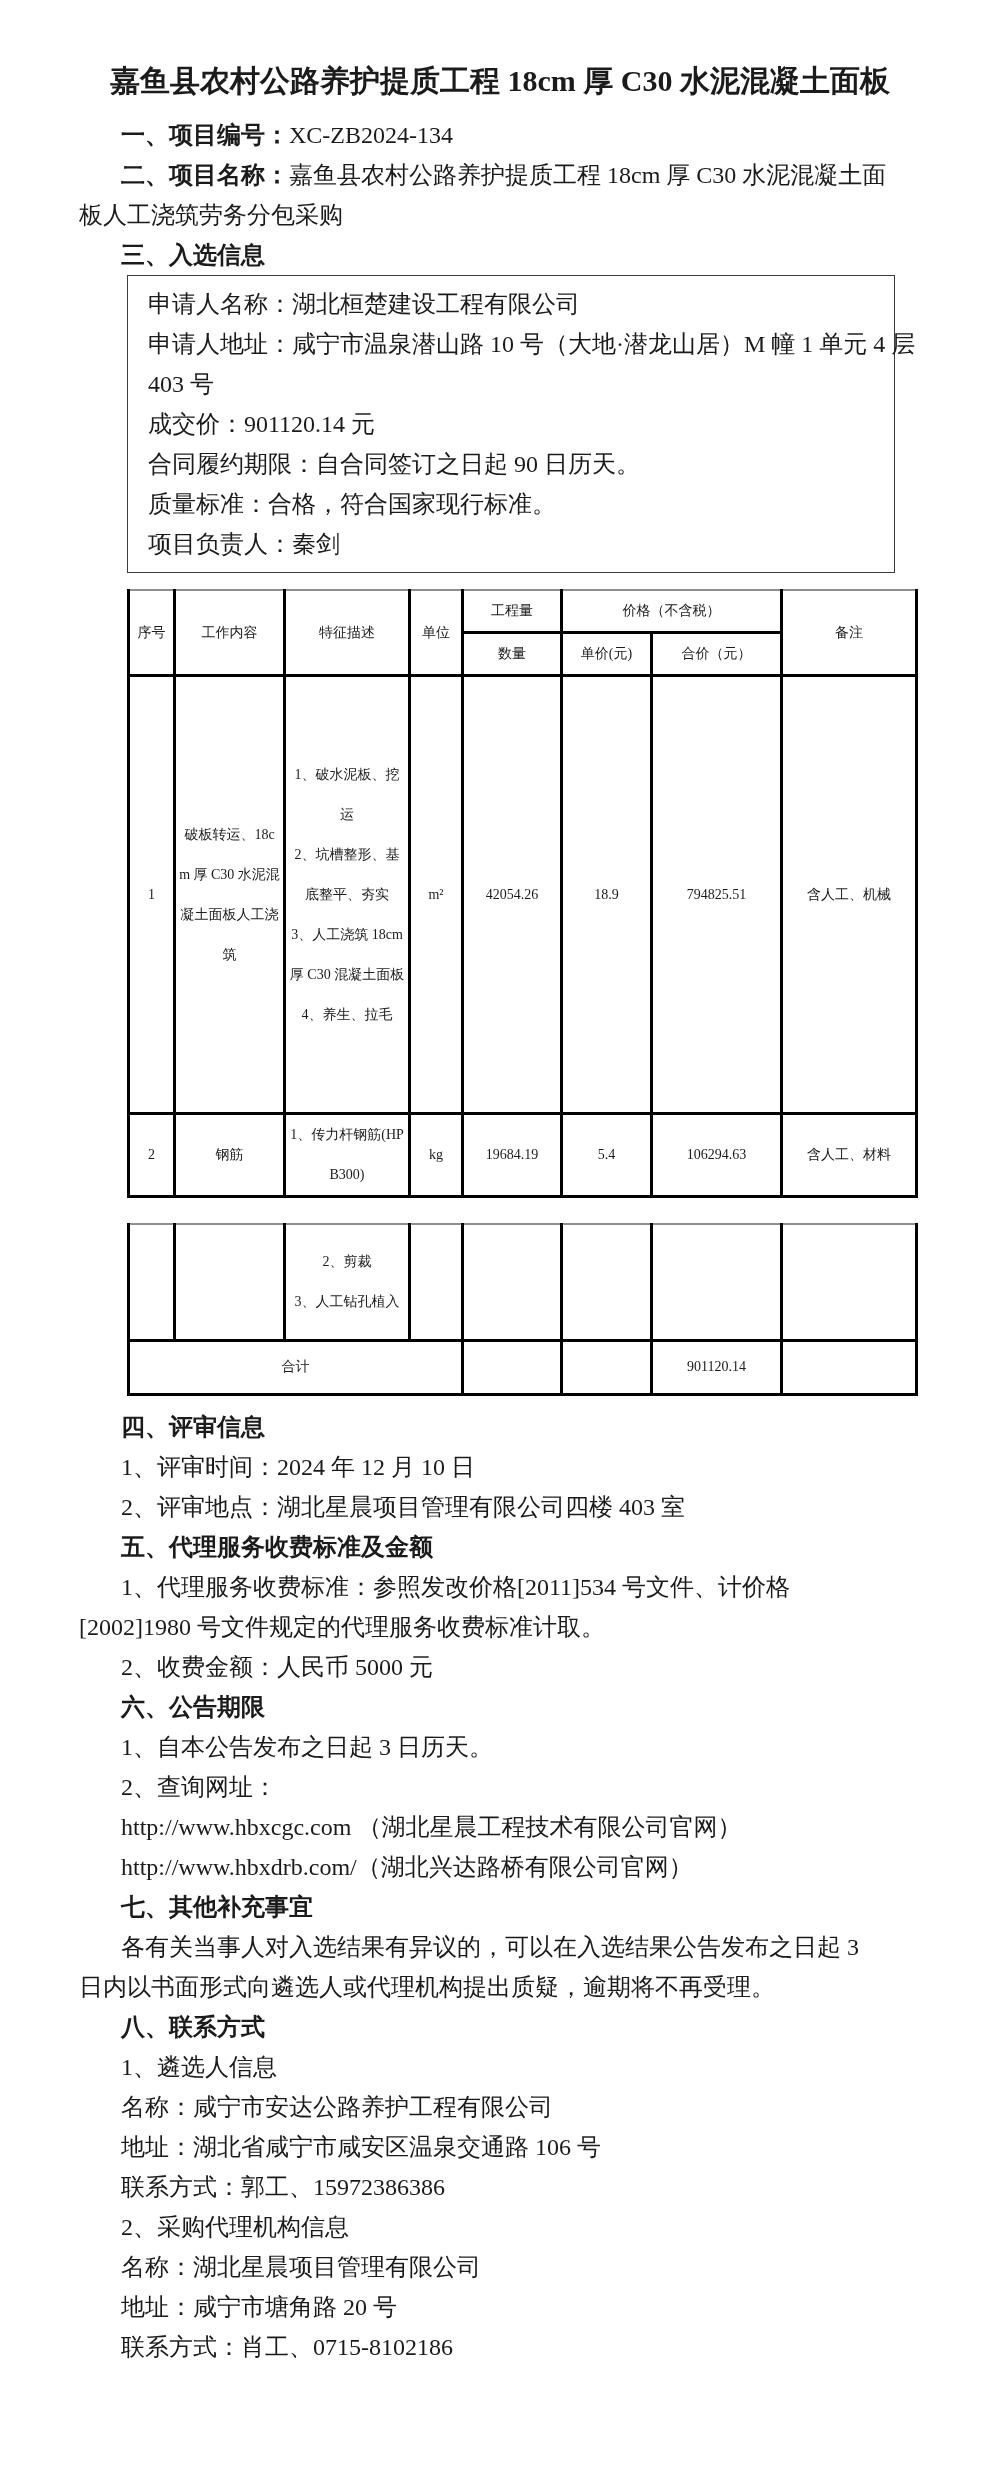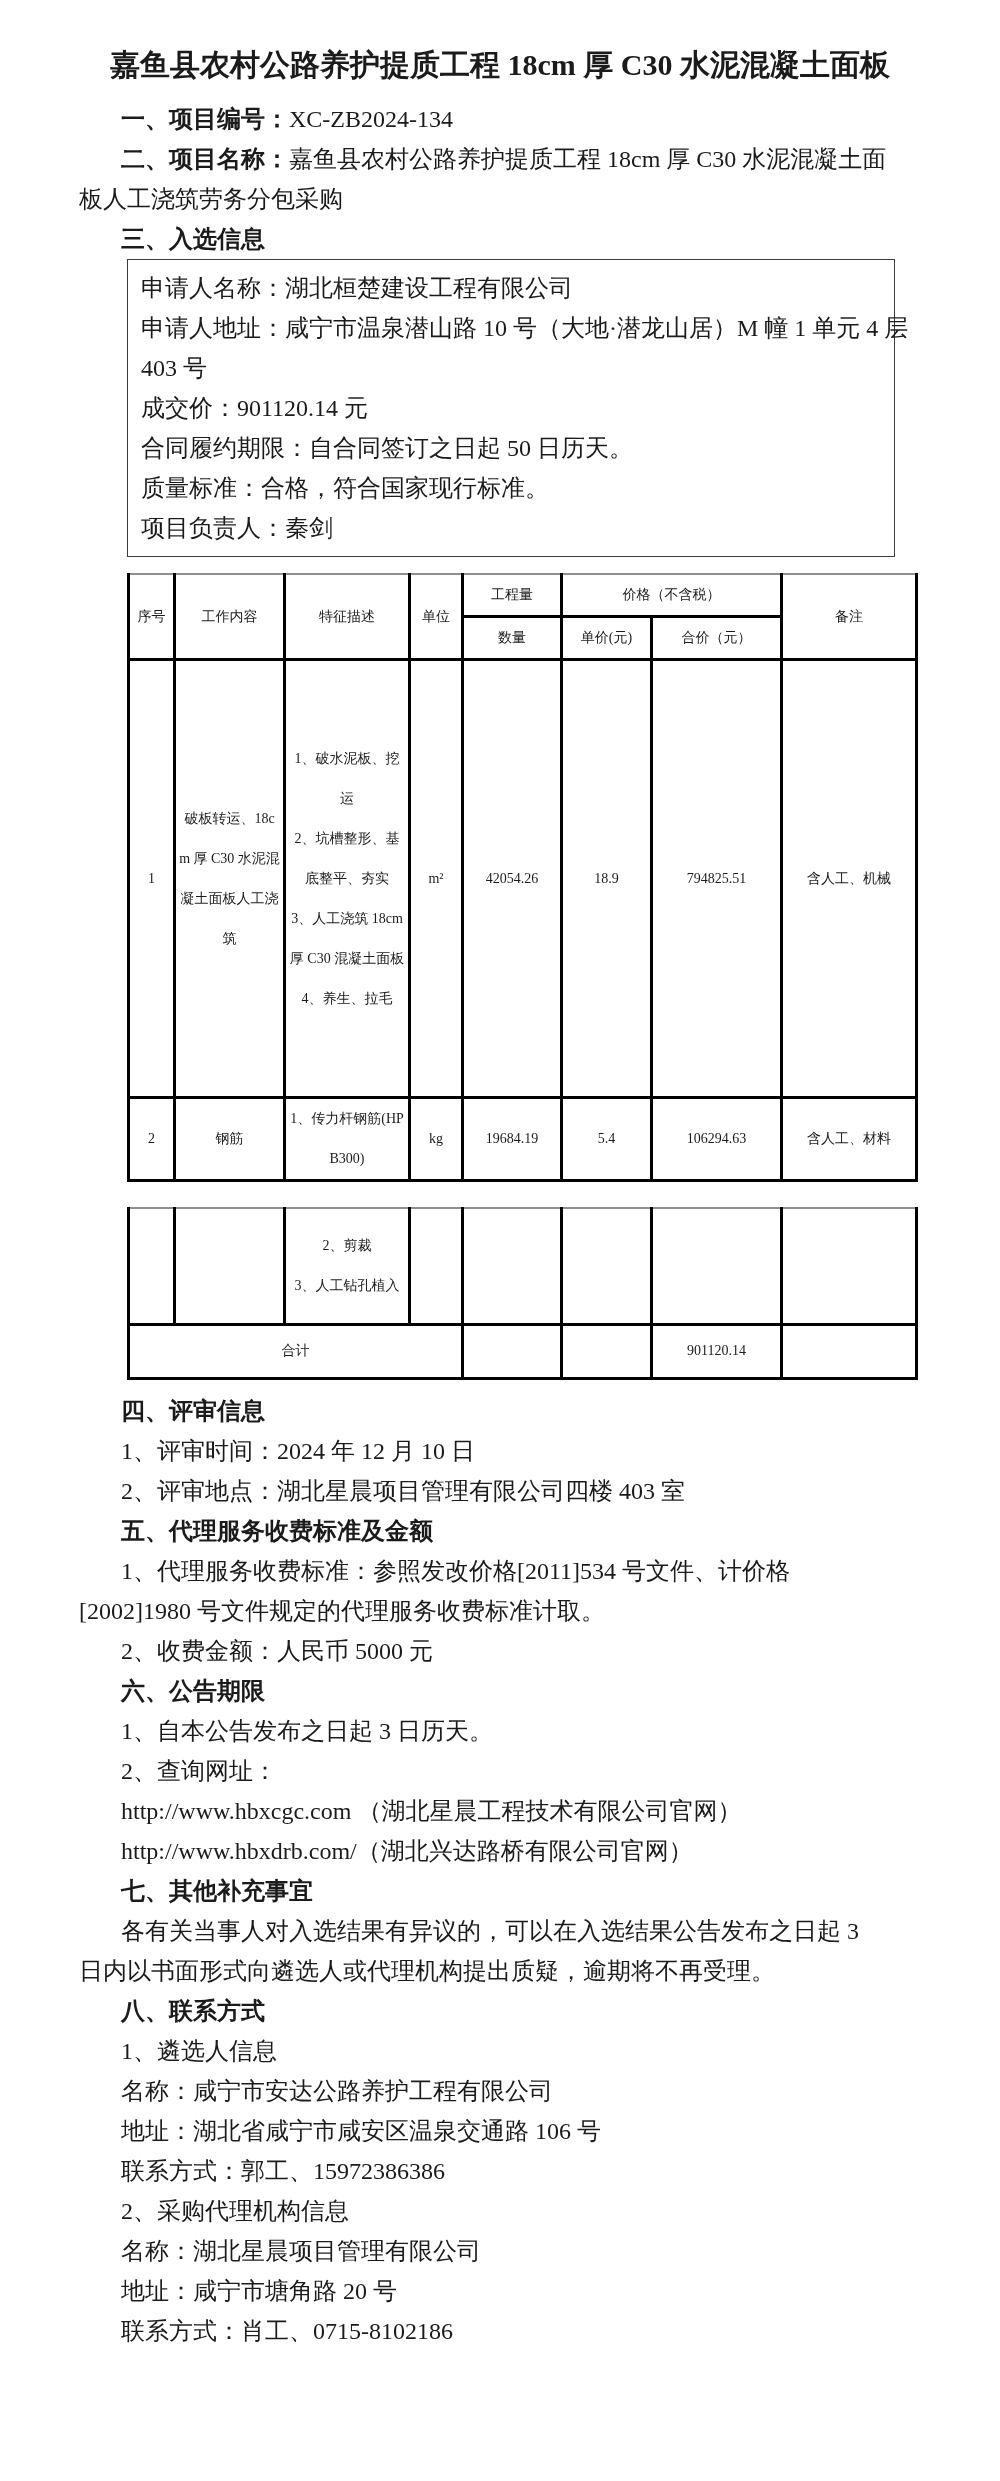--- a/index.html
+++ b/index.html
@@ -2,30 +2,30 @@
 <html><head>
 <meta charset="utf-8">
 <style>
   * { margin:0; padding:0; box-sizing:border-box; }
   html,body { background:#ffffff; }
   .page {
     position:relative; width:1000px; height:2481px; background:#ffffff;
     color:#1b1b1b; font-family:"Liberation Serif","DejaVu Serif",serif;
     overflow:hidden;
   }
-  .title { padding-top:40px; text-align:center; font-weight:bold; font-size:30px; }
+  .title { padding-top:40px; text-align:center; font-weight:bold; font-size:30px;margin-top:16px; }
   .title .tl { line-height:50px; white-space:nowrap; }
   .content { margin-left:79px; width:833px; }
   .intro { margin-top:9px; }
   .para { font-size:24px; line-height:40px; text-indent:42px; white-space:nowrap; }
   .para.ni { text-indent:0; }
   .b { font-weight:bold; }
   .box {
     margin-left:48px; width:768px; border:1px solid #3c3c3c;
-    padding:8px 13px;
+    padding:8px 20px;
   }
   .box p { font-size:24px; line-height:40px; white-space:nowrap; }
   table.t {
     border-collapse:collapse; table-layout:fixed; margin-left:48px;
     width:788px; font-size:14px;
   }
   table.t td {
     border:3px solid #000000; text-align:center; vertical-align:middle;
     padding:0 3px; line-height:40px; word-break:break-all;
   }
@@ -58,21 +58,21 @@
       <p class="para"><span class="b">二、项目名称：</span><span>嘉鱼县农村公路养护提质工程 18cm 厚 C30 水泥混凝土面</span></p>
       <p class="para ni">板人工浇筑劳务分包采购</p>
       <p class="para b">三、入选信息</p>
     </div>
 
     <div class="box">
       <p>申请人名称：湖北桓楚建设工程有限公司</p>
       <p>申请人地址：咸宁市温泉潜山路 10 号（大地·潜龙山居）M 幢 1 单元 4 层</p>
       <p>403 号</p>
       <p>成交价：901120.14 元</p>
-      <p>合同履约期限：自合同签订之日起 50 日历天。</p>
+      <p>合同履约期限：自合同签订之日起 90 日历天。</p>
       <p>质量标准：合格，符合国家现行标准。</p>
       <p>项目负责人：秦剑</p>
     </div>
 
     <table class="t t1">
       <colgroup>
         <col style="width:46px">
           <col style="width:110px">
           <col style="width:125px">
           <col style="width:53px">

